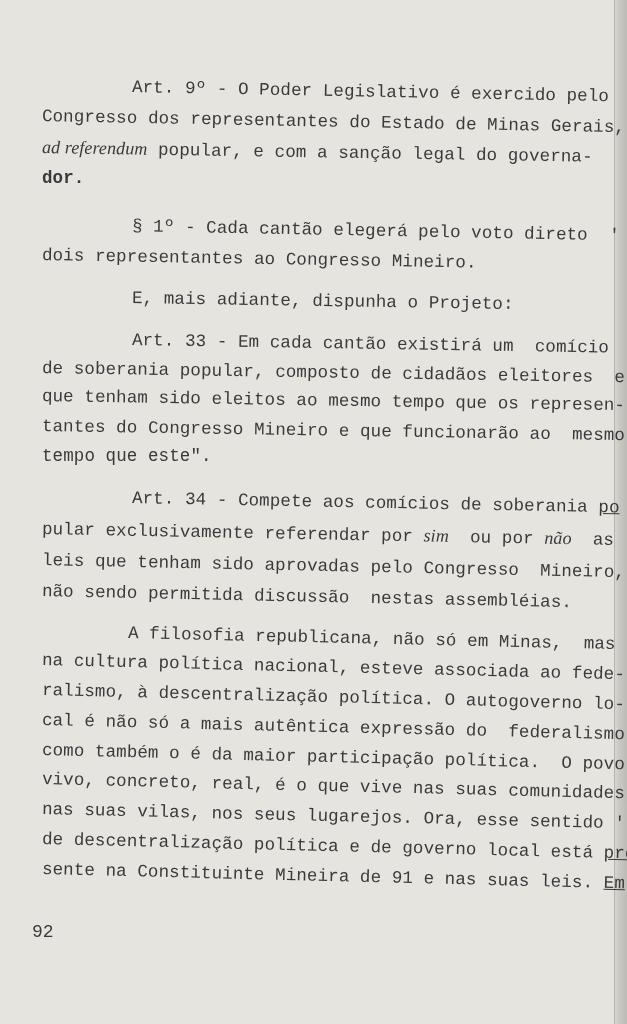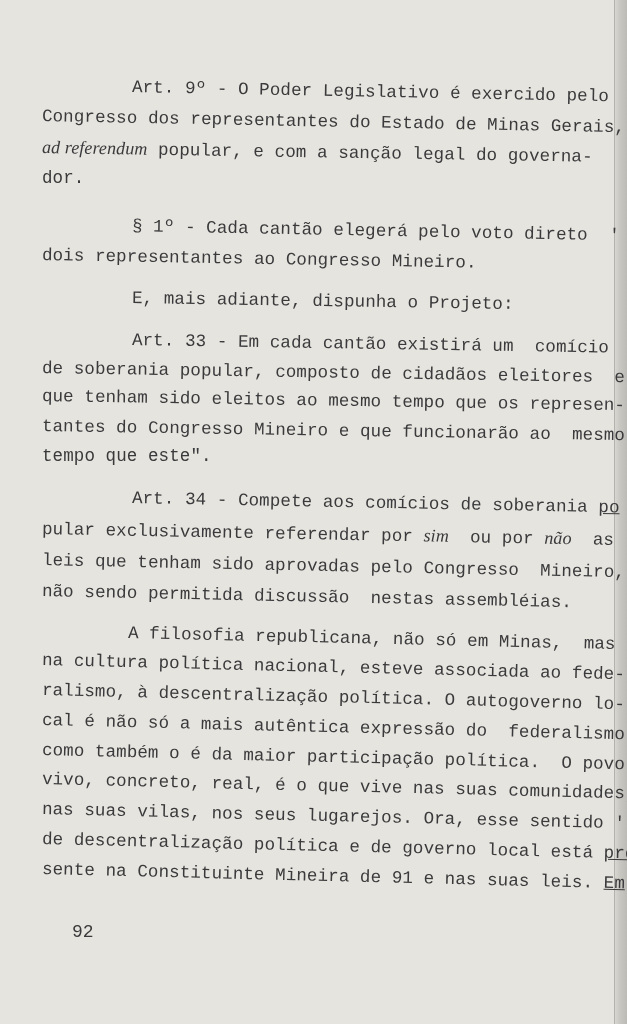--- a/index.html
+++ b/index.html
@@ -14,34 +14,34 @@
     position:absolute; top:0; right:0; width:12px; height:1024px;
     background:linear-gradient(to right, #d8d6d0 0%, #c9c7c1 40%, #bdbbb5 100%);
     border-left:1px solid #b4b2ac;
   }
   .line {
     position:absolute; font-size:17.5px; white-space:pre; line-height:20px;
     letter-spacing:0.1px;
   }
   .it { font-style:italic; font-family:"Liberation Serif","DejaVu Serif",serif; font-size:18px; }
   .u { text-decoration:underline; }
-  .pagenum { position:absolute; left:32px; top:922px; font-size:18px;margin-left:40px; }
+  .pagenum { position:absolute; left:32px; top:922px; font-size:18px; }
 </style>
 </head>
 <body>
 
 <div class="page-edge"></div>
 
 <div>
 
   <div>
     <div class="line" style="left:132px;top:77px;transform:rotate(1.1deg);transform-origin:left;">Art. 9º - O Poder Legislativo é exercido pelo</div>
     <div class="line" style="left:42px;top:106px;transform:rotate(1.1deg);transform-origin:left;">Congresso dos representantes do Estado de Minas Gerais,</div>
     <div class="line" style="left:42px;top:137px;transform:rotate(0.9deg);transform-origin:left;"><span class="it">ad referendum</span><span> popular, e com a sanção legal do governa-</span></div>
-    <div class="line" style="left:42px;top:168px;">dor.</div>
+    <div class="line" style="left:42px;top:168px;font-weight:bold;">dor.</div>
   </div>
 
   <div>
     <div class="line" style="left:132px;top:216px;transform:rotate(1.1deg);transform-origin:left;">§ 1º - Cada cantão elegerá pelo voto direto  '</div>
     <div class="line" style="left:42px;top:245px;transform:rotate(1deg);transform-origin:left;">dois representantes ao Congresso Mineiro.</div>
   </div>
 
   <div class="line" style="left:132px;top:288px;transform:rotate(0.9deg);transform-origin:left;">E, mais adiante, dispunha o Projeto:</div>
 
   <div>

